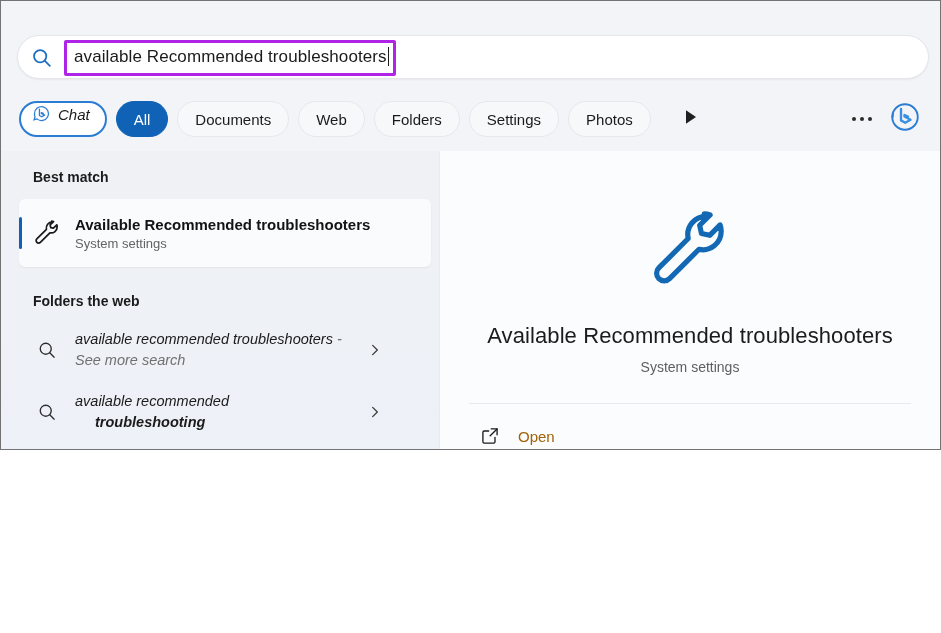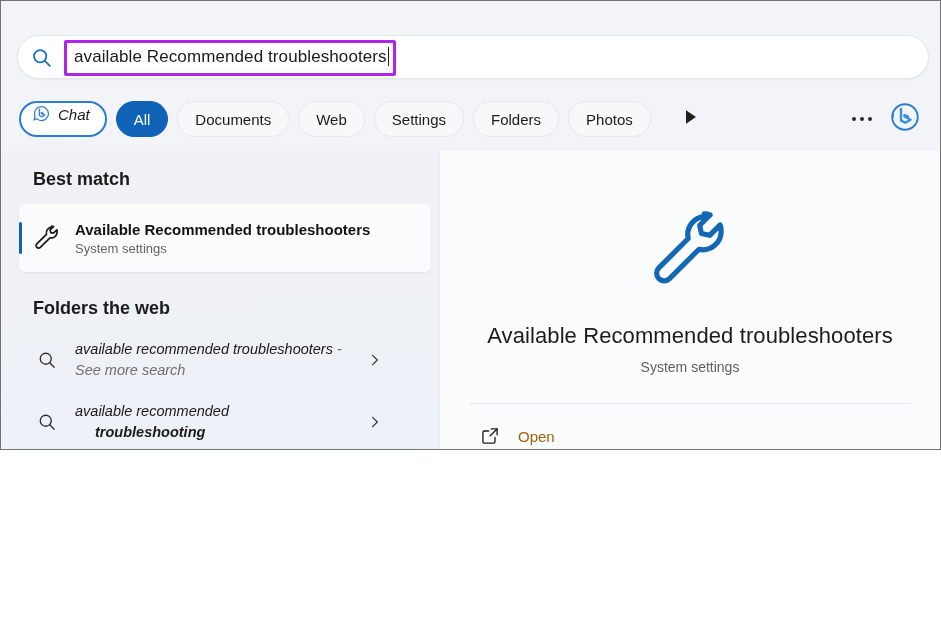--- a/index.html
+++ b/index.html
@@ -153,21 +153,21 @@
     padding: 0 14px;
   }
   .right-pane {
     flex: 1;
     background: #fbfcfe;
     border-left: 1px solid #e8eaee;
     position: relative;
   }
 
   .section-title {
-    font-size: 18px;
+    font-size: 14px;
     font-weight: bold;
     color: #1b1b1b;
     margin: 18px 0 0 18px;
   }
 
   
   .best-card {
     position: relative;
     margin: 14px 0 0 4px;
     width: 412px;
@@ -313,25 +313,25 @@
 
     <div class="pill">
       <span>Documents</span>
     </div>
 
     <div class="pill">
       <span>Web</span>
     </div>
 
     <div class="pill">
+      <span>Folders</span>
+    </div>
+
+    <div class="pill">
       <span>Settings</span>
-    </div>
-
-    <div class="pill">
-      <span>Folders</span>
     </div>
 
     <div class="pill">
       <span>Photos</span>
     </div>
 
     <div class="iconbtn" style="margin-left:14px">
       <span>
         <svg width="14" height="16" viewBox="0 0 14 16">
             <path d="M2 1.2 12 8 2 14.8z" fill="#1f1f1f"></path>

